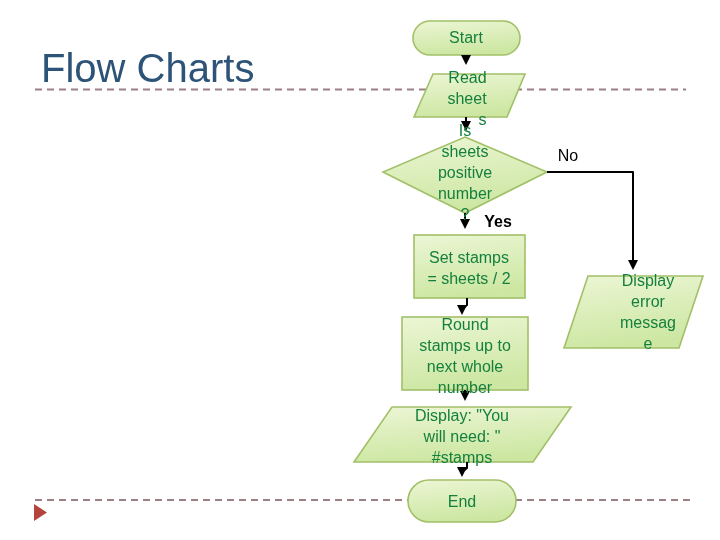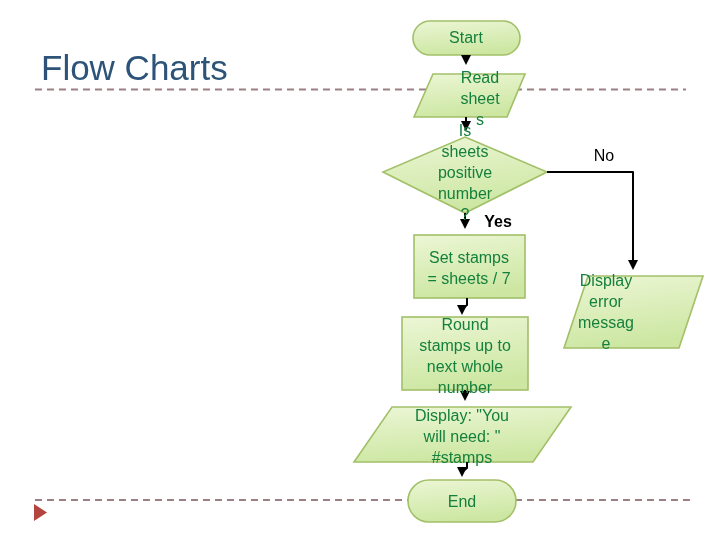--- a/index.html
+++ b/index.html
@@ -4,21 +4,21 @@
 <style>
   html, body { margin:0; padding:0; }
   body {
     width:720px; height:540px; background:#ffffff;
     font-family:"Liberation Sans", sans-serif;
     position:relative; overflow:hidden;
   }
   .slide { position:absolute; inset:0; width:720px; height:540px; }
   .slide-title {
     position:absolute; left:41px; top:50px;
-    font-size:35px; line-height:36px; color:#2d5478;
+    font-size:40px; line-height:36px; color:#2d5478;
     letter-spacing:0px; white-space:nowrap;
   }
   svg.diagram { position:absolute; left:0; top:0; width:720px; height:540px; }
   .shape { fill:url(#shapeFill); stroke:#a2c068; stroke-width:1.6px; }
   .connector { fill:none; stroke:#000000; stroke-width:2px; stroke-linejoin:round; marker-end:url(#arrowHead); }
   .divider { stroke:#9b8084; stroke-width:2px; stroke-dasharray:7 5; }
   .node-text {
     position:absolute; transform:translateX(-50%);
     text-align:center; white-space:pre-line;
     font-size:16px; line-height:21px; color:#15803d;
@@ -64,39 +64,39 @@
     <path class="connector" d="M547,172 H633 V268"></path>
     <path class="connector" d="M465,213 V227"></path>
     <path class="connector" d="M467,298 v7 l-5,4 v4"></path>
     <path class="connector" d="M465,390 V399"></path>
     <path class="connector" d="M467,462 v6 l-5,4 v3"></path>
   </svg>
 
   <div class="slide-title">Flow Charts</div>
 
   <div class="node-text" style="left:466px; top:27px;">Start</div>
-  <div class="node-text" style="left:480px; top:67px;">Read
+  <div class="node-text" style="left:467px; top:67px;text-align:right;">Read
 sheet
 s</div>
   <div class="node-text" style="left:465px; top:120px;">Is
 sheets
 positive
 number
 ?</div>
   <div class="node-text" style="left:469px; top:247px;">Set stamps
-= sheets / 7</div>
-  <div class="node-text" style="left:606px; top:270px;">Display
+= sheets / 2</div>
+  <div class="node-text" style="left:648px; top:270px;">Display
 error
 messag
 e</div>
   <div class="node-text" style="left:465px; top:314px;">Round
 stamps up to
 next whole
 number</div>
   <div class="node-text" style="left:462px; top:405px;">Display: "You
 will need: "
 #stamps</div>
   <div class="node-text end-text" style="left:462px; top:489px;">End</div>
 
-  <div class="branch-label" style="left:604px; top:145px;">No</div>
+  <div class="branch-label" style="left:568px; top:145px;">No</div>
   <div class="branch-label" style="left:498px; top:211px;font-weight:bold;">Yes</div>
 
 </div>
 
 </body></html>

